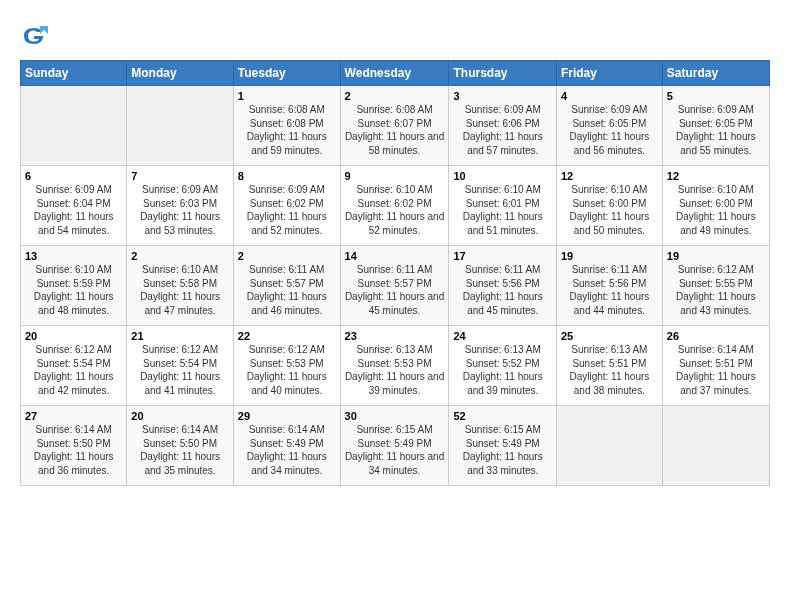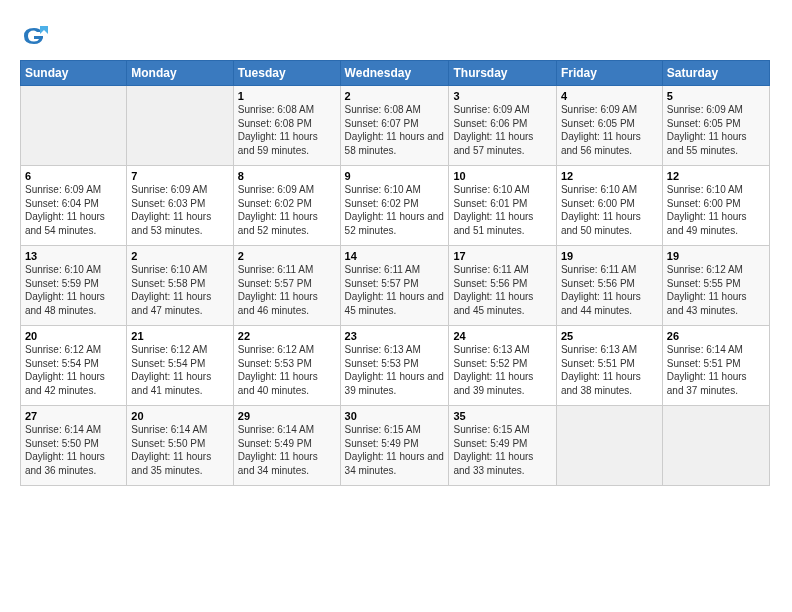--- a/index.html
+++ b/index.html
@@ -79,20 +79,21 @@
     .day-num {
       font-weight: bold;
       font-size: 11px;
       display: block;
       margin-bottom: 1px;
     }
     .day-info {
       color: #333;
       font-size: 10px;
       line-height: 1.35;
+      text-align: center;
     }
     .empty-cell {
       background: #f0f0f0 !important;
     }
   </style>
 </head>
 <body>
 
 <div class="page">
   <div class="header">
@@ -251,21 +252,21 @@
           </td>
           <td>
             <span class="day-num">29</span>
             <div class="day-info">Sunrise: 6:14 AM<br>Sunset: 5:49 PM<br>Daylight: 11 hours and 34 minutes.</div>
           </td>
           <td>
             <span class="day-num">30</span>
             <div class="day-info">Sunrise: 6:15 AM<br>Sunset: 5:49 PM<br>Daylight: 11 hours and 34 minutes.</div>
           </td>
           <td>
-            <span class="day-num">35</span>
+            <span class="day-num">52</span>
             <div class="day-info">Sunrise: 6:15 AM<br>Sunset: 5:49 PM<br>Daylight: 11 hours and 33 minutes.</div>
           </td>
           <td class="empty-cell"></td>
           <td class="empty-cell"></td>
         </tr>
       </tbody>
   </table>
 </div>
 
 </body></html>

